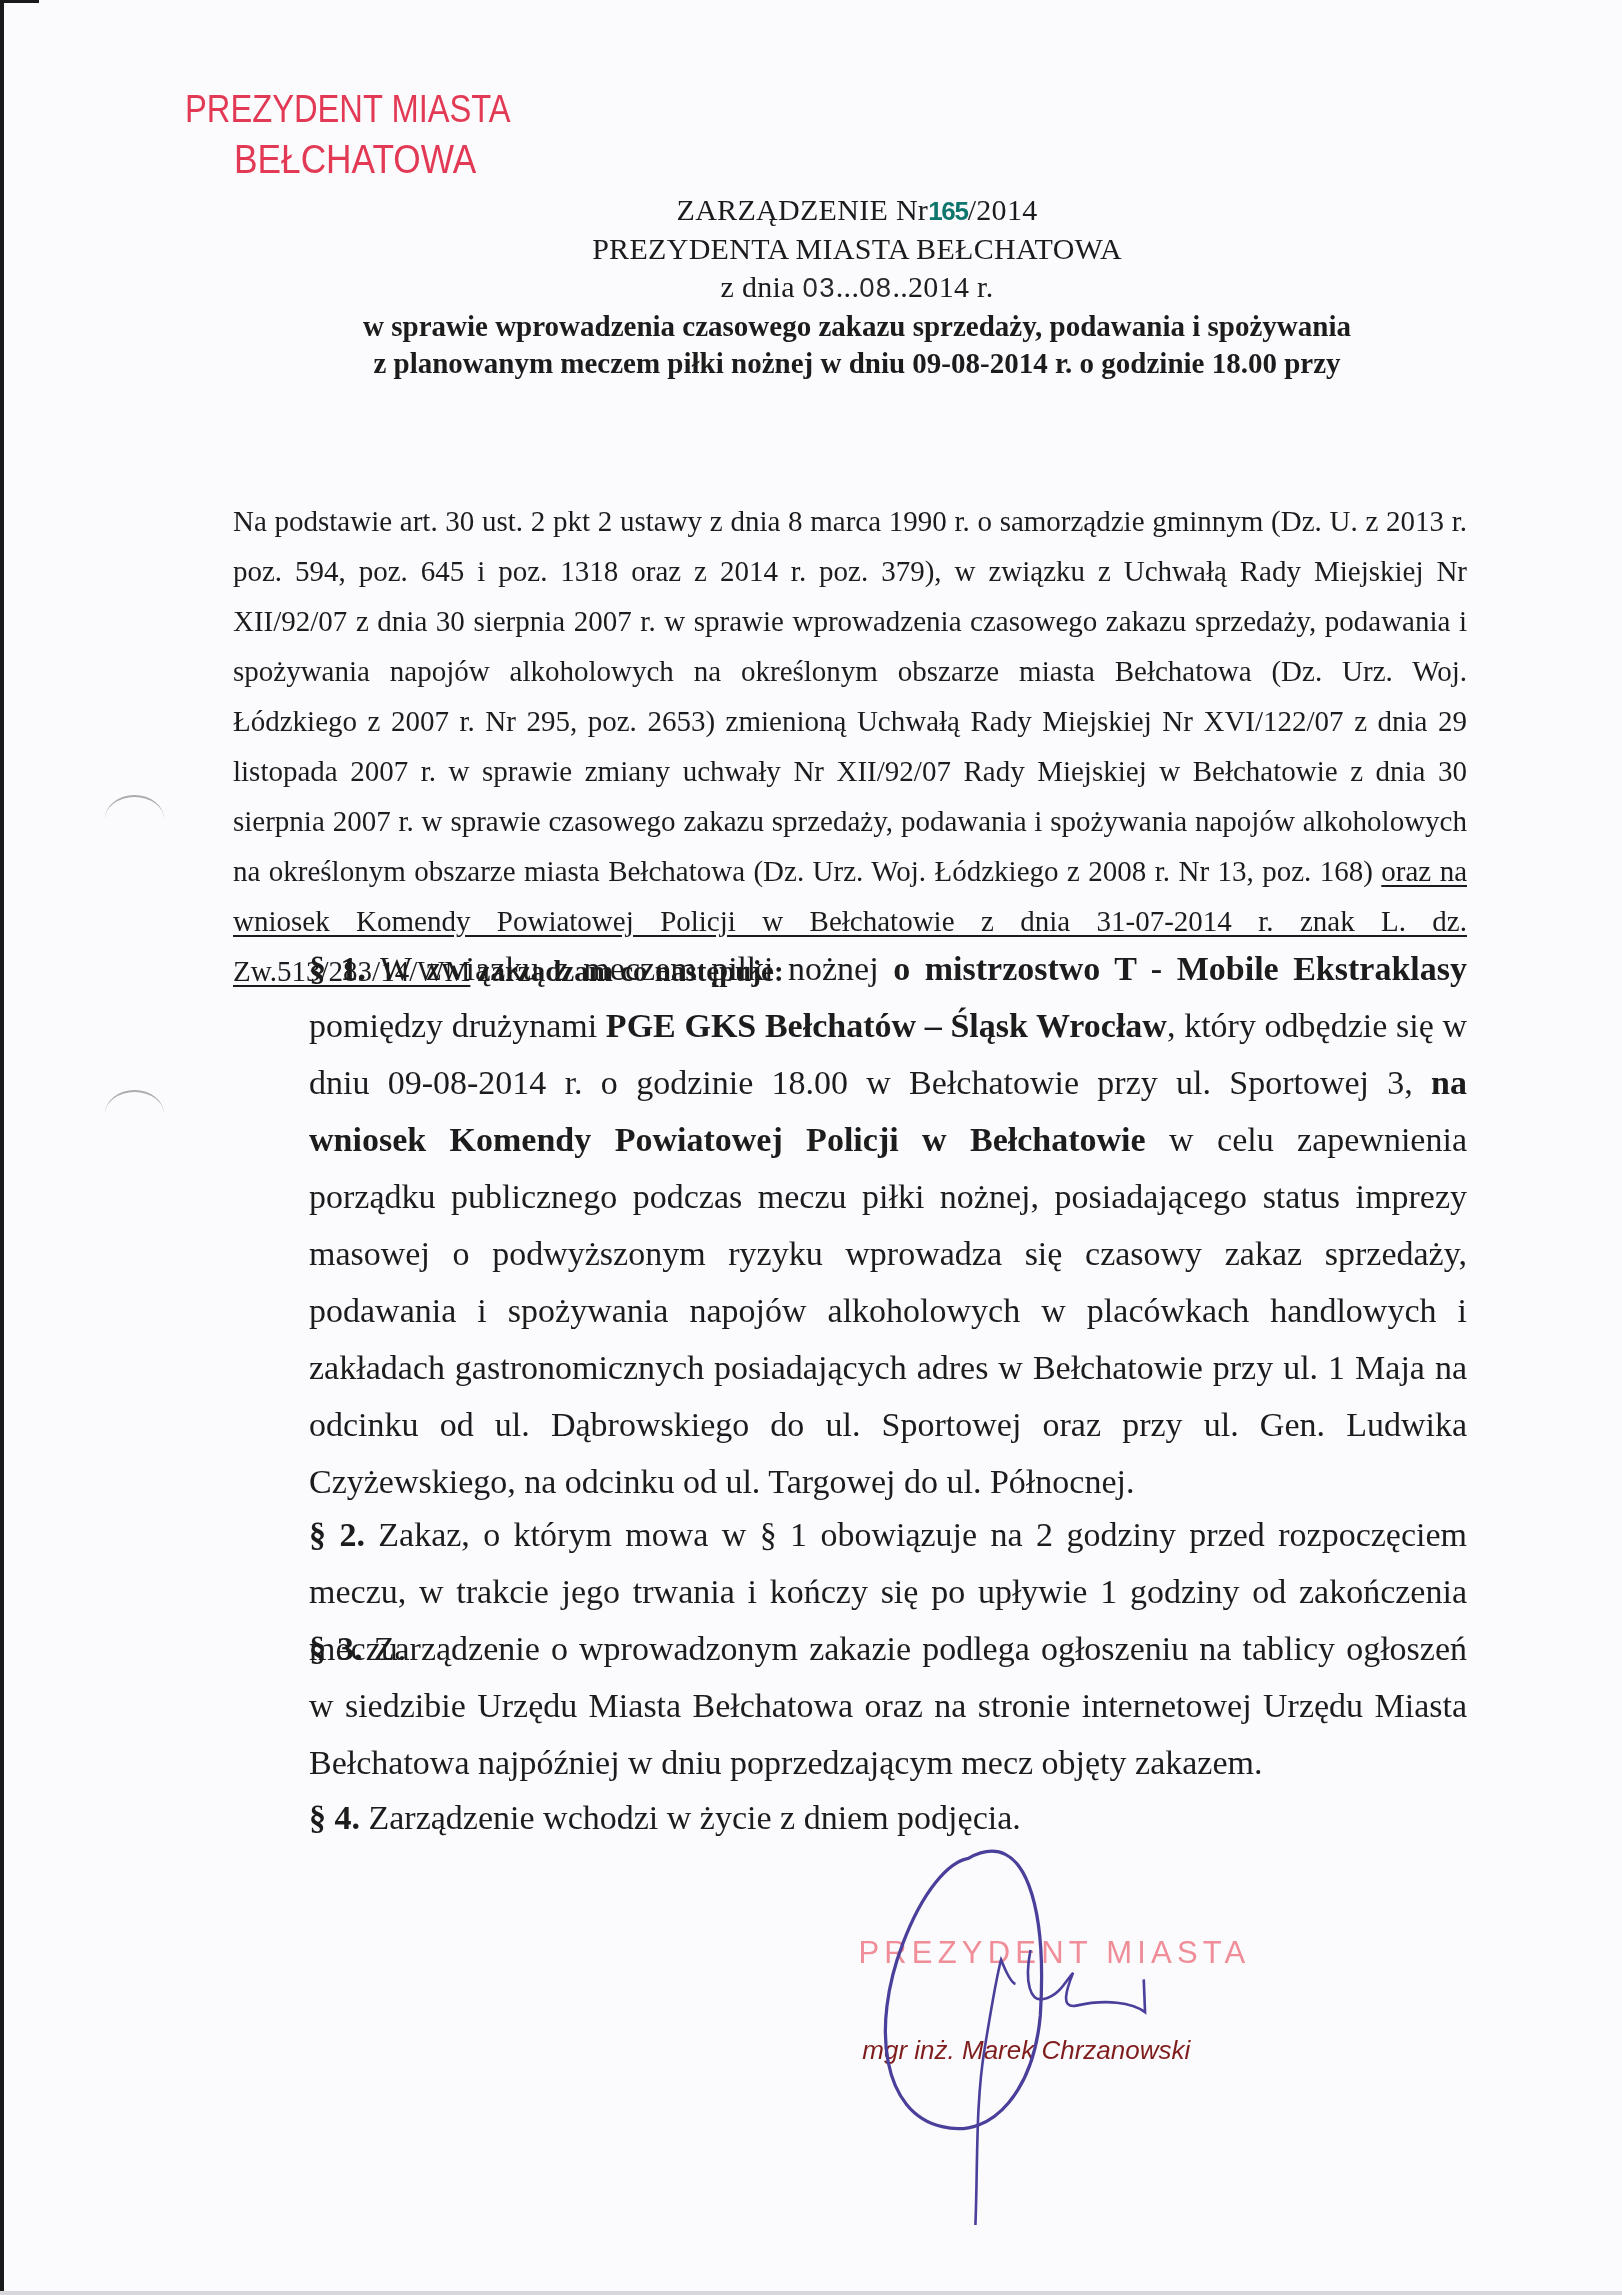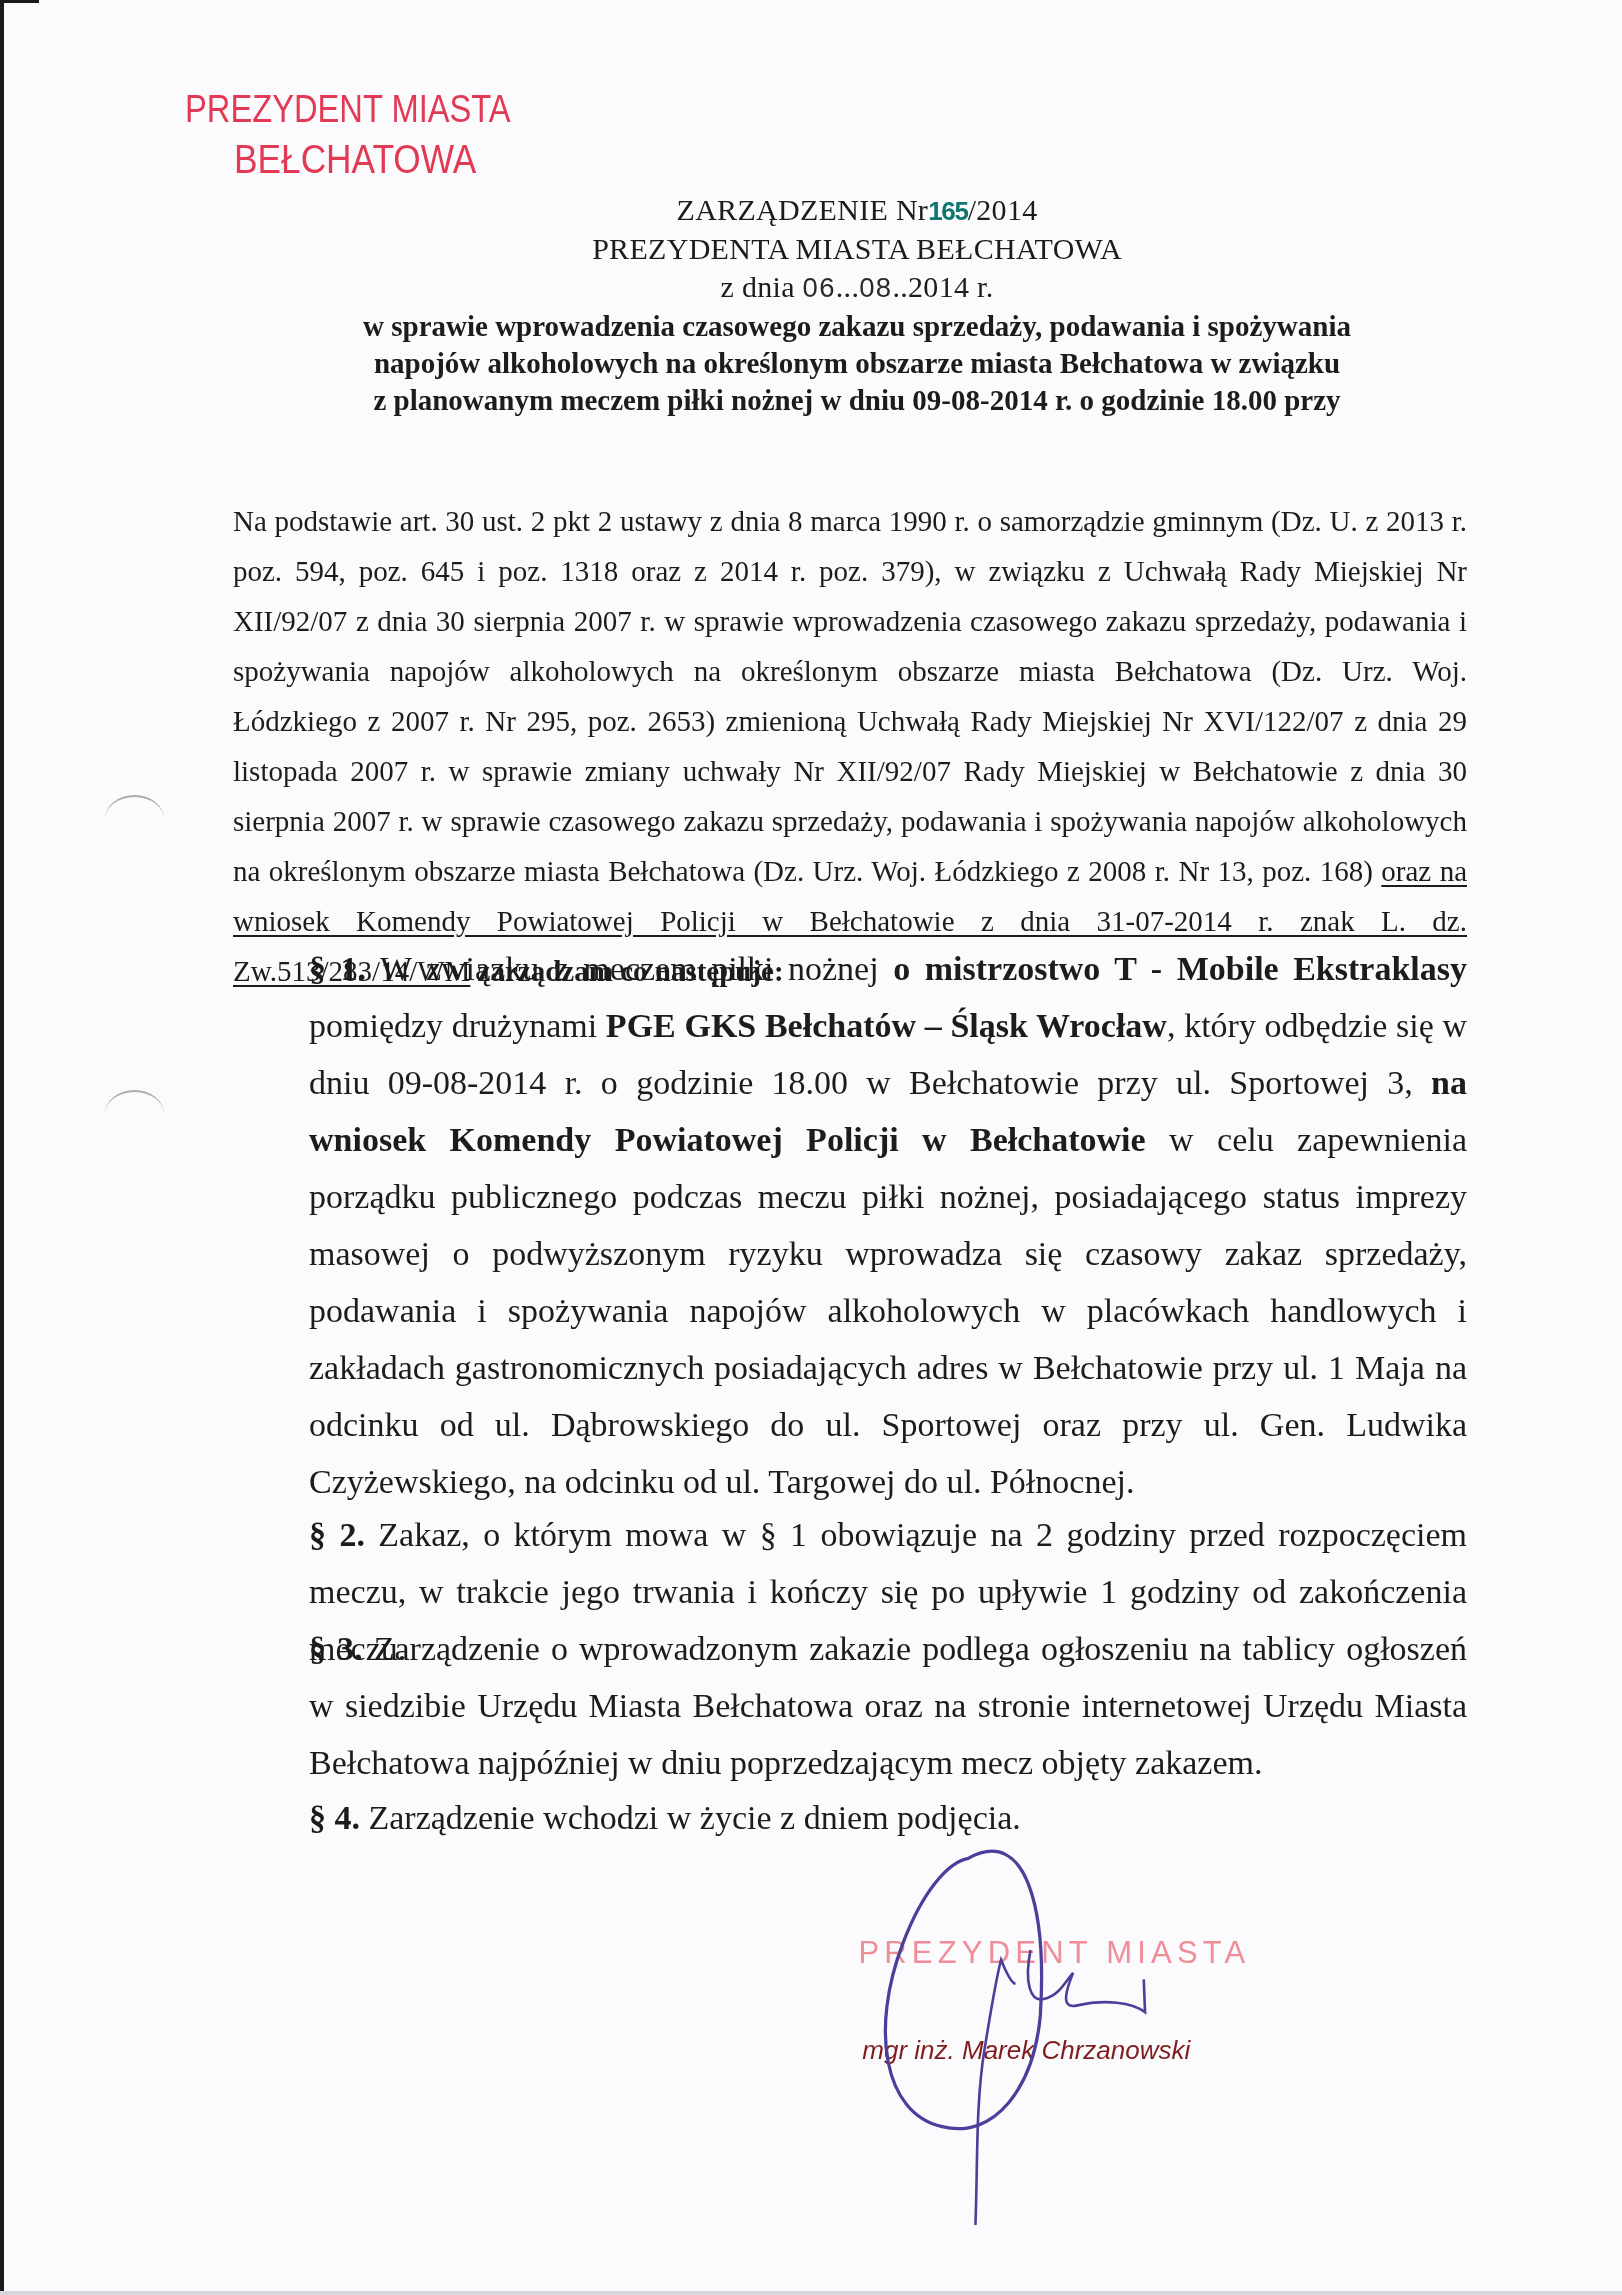--- a/index.html
+++ b/index.html
@@ -76,27 +76,26 @@
   <div>PREZYDENT MIASTA</div>
   <div class="l2">BEŁCHATOWA</div>
 </div>
 
 <div class="heading">
   <div>
     <span>ZARZĄDZENIE Nr</span><span class="hw">165</span><span>/2014</span>
   </div>
   <div>PREZYDENTA MIASTA BEŁCHATOWA</div>
   <div>
-    <span>z dnia </span><span class="date-hw">06</span><span>...</span><span class="date-hw">08</span><span>..</span><span>2014 r.</span>
+    <span>z dnia </span><span class="date-hw">03</span><span>...</span><span class="date-hw">08</span><span>..</span><span>2014 r.</span>
   </div>
 </div>
 
 <div class="subject">
   <div>w sprawie wprowadzenia czasowego zakazu sprzedaży, podawania i spożywania</div>
-  <div>napojów alkoholowych na określonym obszarze miasta Bełchatowa w związku</div>
   <div>z planowanym meczem piłki nożnej w dniu 09-08-2014 r. o godzinie 18.00 przy</div>
 </div>
 
 <div class="preamble"><span>Na podstawie art. 30 ust. 2 pkt 2 ustawy z dnia 8 marca 1990 r. o samorządzie gminnym (Dz. U. z 2013 r. poz. 594, poz. 645 i poz. 1318 oraz z 2014  r. poz. 379), w związku z Uchwałą Rady Miejskiej Nr XII/92/07 z dnia 30 sierpnia 2007 r. w sprawie wprowadzenia czasowego zakazu sprzedaży, podawania i spożywania napojów alkoholowych na określonym obszarze miasta Bełchatowa (Dz. Urz. Woj. Łódzkiego z 2007 r. Nr 295, poz. 2653) zmienioną Uchwałą Rady Miejskiej Nr XVI/122/07 z dnia 29 listopada 2007 r. w sprawie zmiany uchwały Nr XII/92/07 Rady Miejskiej w Bełchatowie z dnia 30 sierpnia 2007 r. w sprawie czasowego zakazu sprzedaży, podawania i spożywania napojów alkoholowych na określonym obszarze miasta Bełchatowa (Dz. Urz. Woj. Łódzkiego z 2008 r. Nr 13, poz. 168) </span><span class="u">oraz na wniosek Komendy Powiatowej Policji w Bełchatowie z dnia 31-07-2014 r. znak L. dz. Zw.513/283/14/WM</span><span class="b"> zarządzam co następuje:</span></div>
 
 <div class="para" style="top:940px;"><span class="sec">§ 1.</span><span> W związku z meczem piłki nożnej </span><span class="b">o mistrzostwo T - Mobile Ekstraklasy</span><span> pomiędzy drużynami </span><span class="b">PGE GKS Bełchatów – Śląsk Wrocław</span><span>, który odbędzie się w dniu 09-08-2014 r. o godzinie 18.00 w Bełchatowie przy ul. Sportowej 3, </span><span class="b">na wniosek Komendy Powiatowej Policji w Bełchatowie</span><span> w celu zapewnienia porządku publicznego podczas meczu piłki nożnej, posiadającego status imprezy masowej o podwyższonym ryzyku wprowadza się czasowy zakaz sprzedaży, podawania i spożywania napojów alkoholowych w placówkach handlowych i zakładach gastronomicznych posiadających adres w Bełchatowie przy ul. 1 Maja na odcinku od ul. Dąbrowskiego do ul. Sportowej oraz przy ul. Gen. Ludwika Czyżewskiego, na odcinku od ul. Targowej do ul. Północnej.</span></div>
 
 <div class="para" style="top:1506px;"><span class="sec">§ 2.</span><span> Zakaz, o którym mowa w § 1 obowiązuje na 2 godziny przed rozpoczęciem meczu, w trakcie jego trwania i kończy się po upływie 1 godziny od zakończenia meczu.</span></div>
 
 <div class="para" style="top:1620px;"><span class="sec">§ 3.</span><span> Zarządzenie o wprowadzonym zakazie podlega ogłoszeniu na tablicy ogłoszeń w siedzibie Urzędu Miasta Bełchatowa oraz na stronie internetowej Urzędu Miasta Bełchatowa najpóźniej w dniu poprzedzającym mecz objęty zakazem.</span></div>

